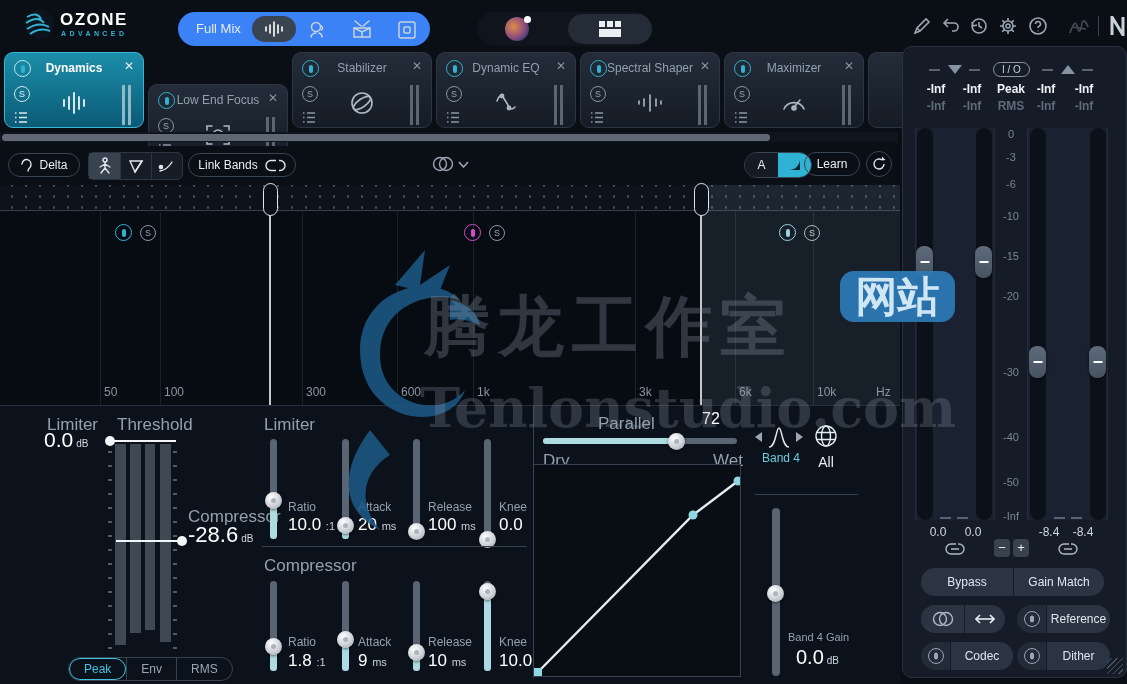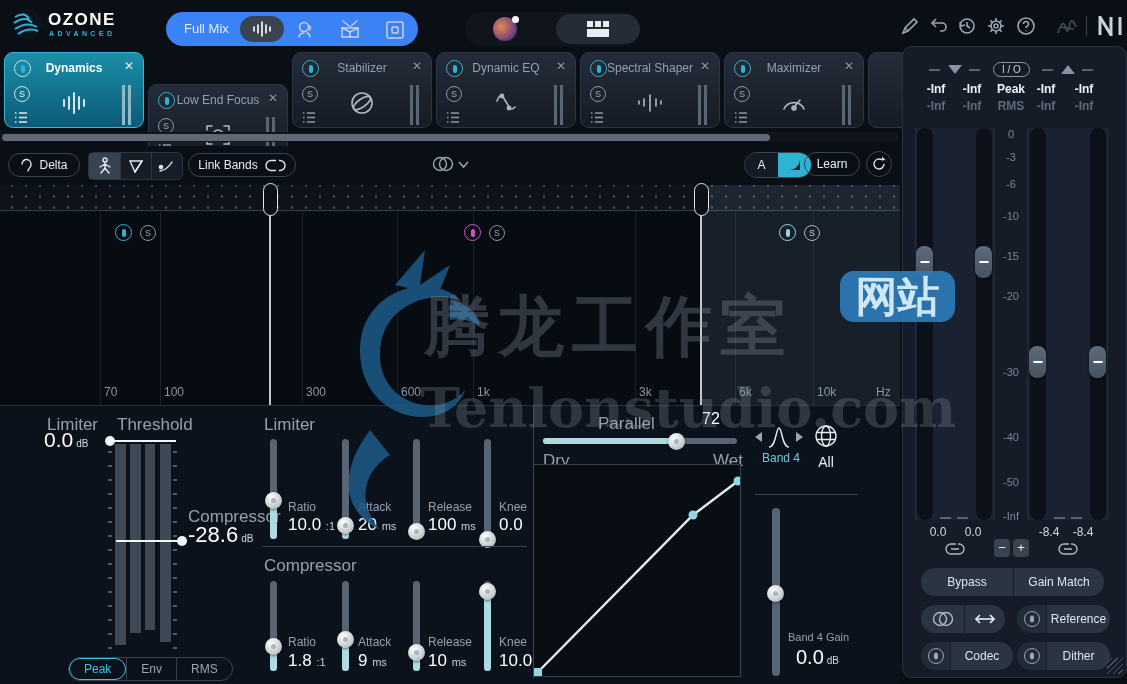--- a/index.html
+++ b/index.html
@@ -2,21 +2,21 @@
 <html><head>
 <meta charset="utf-8">
 <style>
   * { margin:0; padding:0; box-sizing:border-box; }
   html,body { width:1127px; height:684px; overflow:hidden; background:#0a0e15;
     font-family:"Liberation Sans","DejaVu Sans",sans-serif; }
   .abs { position:absolute; }
   #app { position:relative; width:1127px; height:684px; background:#0a0e15; color:#e9eef3; }
 
   
-  .topbar { left:0; top:0; width:916px; height:48px; background:#0a0e15; }
+  .topbar { left:12px; top:0; width:916px; height:48px; background:#0a0e15; }
   .logo-wave { left:10px; top:7px; }
   .logo-title { left:48px; top:10px; font-size:17px; font-weight:800; letter-spacing:1.5px; color:#fff; }
   .logo-sub { left:49px; top:30px; font-size:7px; font-weight:700; letter-spacing:3.4px; color:#2fb3d4; }
   .bargroup { background:#3b82f6; border-radius:17px; }
   .mix-label { font-size:13px; color:#e6ebf1; }
   .iconpill { background:#3a4450; border-radius:14px; }
   .pilllight { background:#232c37; border-radius:16px; }
   .preset-pill { background:#1a212c; border:1px solid #2b3642; border-radius:15px; }
   .preset-name { font-size:13px; color:#eef2f6; }
   .tri { width:0; height:0; }
@@ -463,21 +463,21 @@
   <div class="abs ruler"></div>
   <div class="abs spectrum">
     <div class="gridv" style="left:100px;"></div>
     <div class="gridv" style="left:160px;"></div>
     <div class="gridv" style="left:302px;"></div>
     <div class="gridv" style="left:397px;"></div>
     <div class="gridv" style="left:473px;"></div>
     <div class="gridv" style="left:635px;"></div>
     <div class="gridv" style="left:735px;"></div>
     <div class="gridv" style="left:813px;"></div>
-    <div class="freq-lab" style="left:104px;">70</div>
+    <div class="freq-lab" style="left:104px;">50</div>
     <div class="freq-lab" style="left:164px;">100</div>
     <div class="freq-lab" style="left:306px;">300</div>
     <div class="freq-lab" style="left:401px;">600</div>
     <div class="freq-lab" style="left:477px;">1k</div>
     <div class="freq-lab" style="left:639px;">3k</div>
     <div class="freq-lab" style="left:739px;">6k</div>
     <div class="freq-lab" style="left:817px;">10k</div>
     <div class="freq-lab" style="left:876px;">Hz</div>
 
     <div class="bpwr bdot" style="left:115px;top:12px;border-color:#2fb3d4;color:#2fb3d4;"></div>

